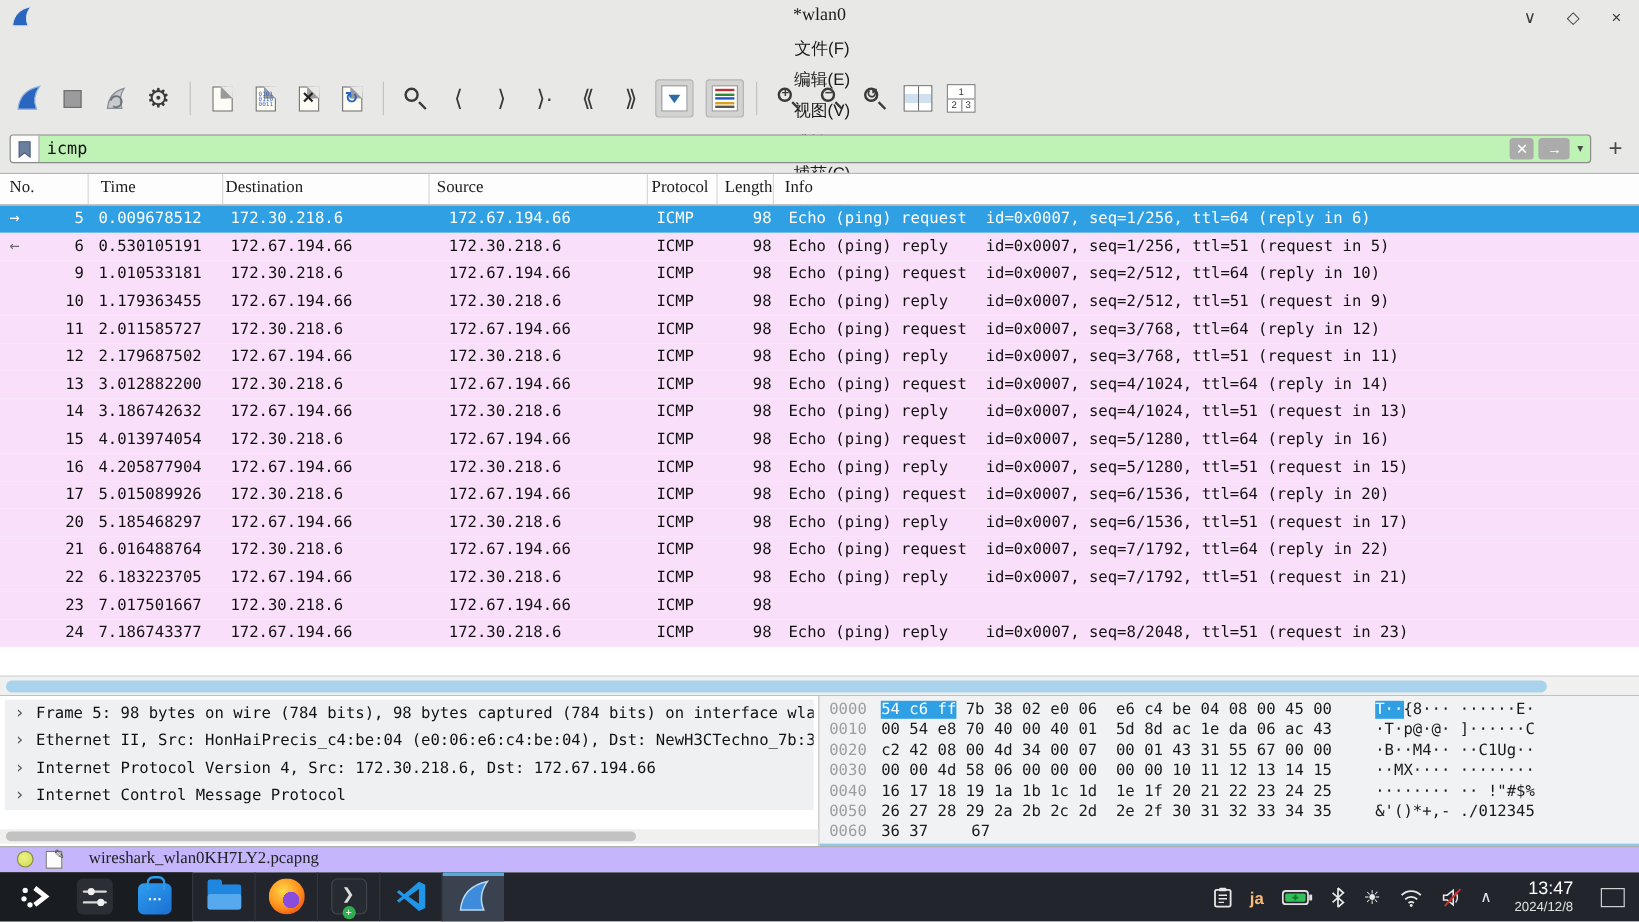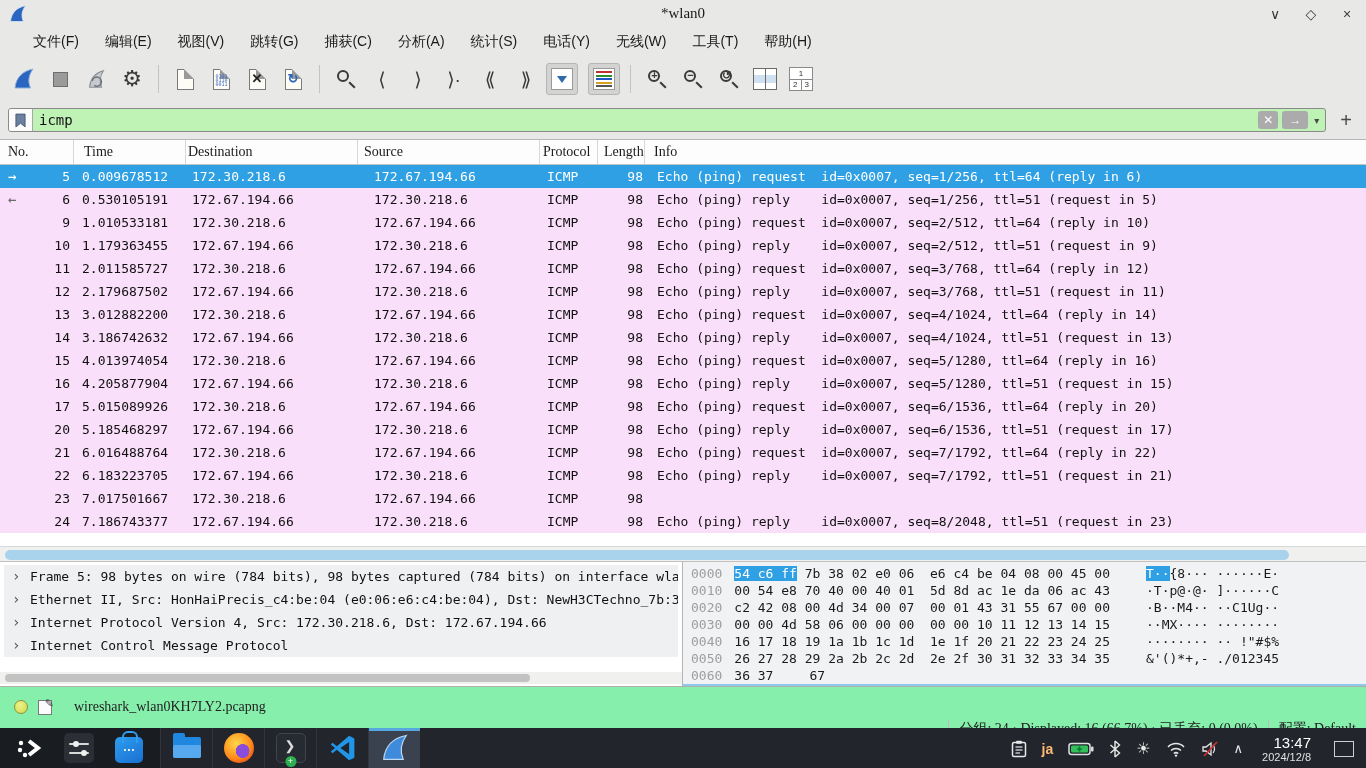--- a/index.html
+++ b/index.html
@@ -8,21 +8,21 @@
   .window { width:1366px; height:768px; display:flex; flex-direction:column; }
 
   
   .titlebar { height:28px; background:#e8e8e7; position:relative; display:flex; align-items:center; }
   .titlebar .appicon { position:absolute; left:8px; top:4px; }
   .titlebar .title { flex:1; text-align:center; font-family:"Liberation Serif", serif; font-size:15px; color:#1a1a1a; }
   .win-controls { position:absolute; right:10px; top:0; height:28px; display:flex; align-items:center; gap:18px; }
   .win-btn { font-size:14px; color:#3a3a3a; width:18px; text-align:center; cursor:default; }
 
   
-  .menubar { height:32px; display:flex; align-items:center; padding-left:20px; }
+  .menubar { height:32px; display:flex; align-items:center; padding-left:4px;flex-direction:column; }
   .menu-item { padding:4px 13px; font-size:14px; color:#1a1a1a; }
 
   
   .toolbar { height:46px; display:flex; align-items:center; padding-left:8px; gap:4px; }
   .tbtn { width:32px; height:32px; display:flex; align-items:center; justify-content:center; border-radius:3px; position:relative; }
   .tbtn.checked { background:#d3d3d2; border:1px solid #b5b5b4; }
   .tsep { width:1px; height:28px; background:#c3c3c2; margin:0 6px; }
   .glyph { font-size:19px; color:#3a3a3a; line-height:1; }
   .glyph.big { font-size:22px; }
   .doc { width:17px; height:21px; background:#fdfdf6; border:1px solid #7a7a7a; position:relative; }
@@ -76,21 +76,21 @@
   .detail-hscroll .thumb { position:absolute; left:5px; top:2px; height:8px; width:525px; border-radius:4px; background:#c2c2c2; }
 
   .hex-pane { flex:1; background:#f1f2f3; border-bottom:2px solid #8fc8ea; padding-top:3px; position:relative; }
   .hexrow { height:17px; line-height:17px; font-family:"DejaVu Sans Mono", monospace; font-size:13px; white-space:pre; color:#1a1a1a; padding-left:8px; }
   .hexoff { color:#9c9ea0; }
   .hexbytes { margin-left:12px; }
   .hexascii { margin-left:36px; }
   .hl { background:var(--sel-blue); color:#fff; }
 
   
-  .statusbar { height:42px; background:#86efac; border-top:1px solid #aeaeae; display:flex; align-items:center; font-family:"Liberation Serif", serif; font-size:14px; color:#222; }
+  .statusbar { height:22px; background:#c4b5fd; border-top:1px solid #aeaeae; display:flex; align-items:center; font-family:"Liberation Serif", serif; font-size:14px; color:#222; }
   .expert-dot { width:14px; height:14px; border-radius:50%; background:radial-gradient(circle at 40% 35%, #eef387, #cdd94e); border:1px solid #8d9138; margin:0 10px 0 14px; }
   .note-icon { width:14px; height:15px; background:#fcfcfc; border:1px solid #7a7a7a; position:relative; margin-right:22px; }
   .note-icon:after { content:"✎"; position:absolute; right:-3px; top:-4px; font-size:11px; color:#444; }
   .status-file { flex:1; }
   .status-right { display:flex; align-items:flex-start;margin-top:44px; }
   .vsep { width:1px; height:18px; background:#bcbcbc; margin:0 10px; }
   .status-profile { margin-right:10px; }
 
   
   .taskbar { height:42px; background:#22262c; display:flex; align-items:stretch; position:relative; color:#e8e8e8; }

